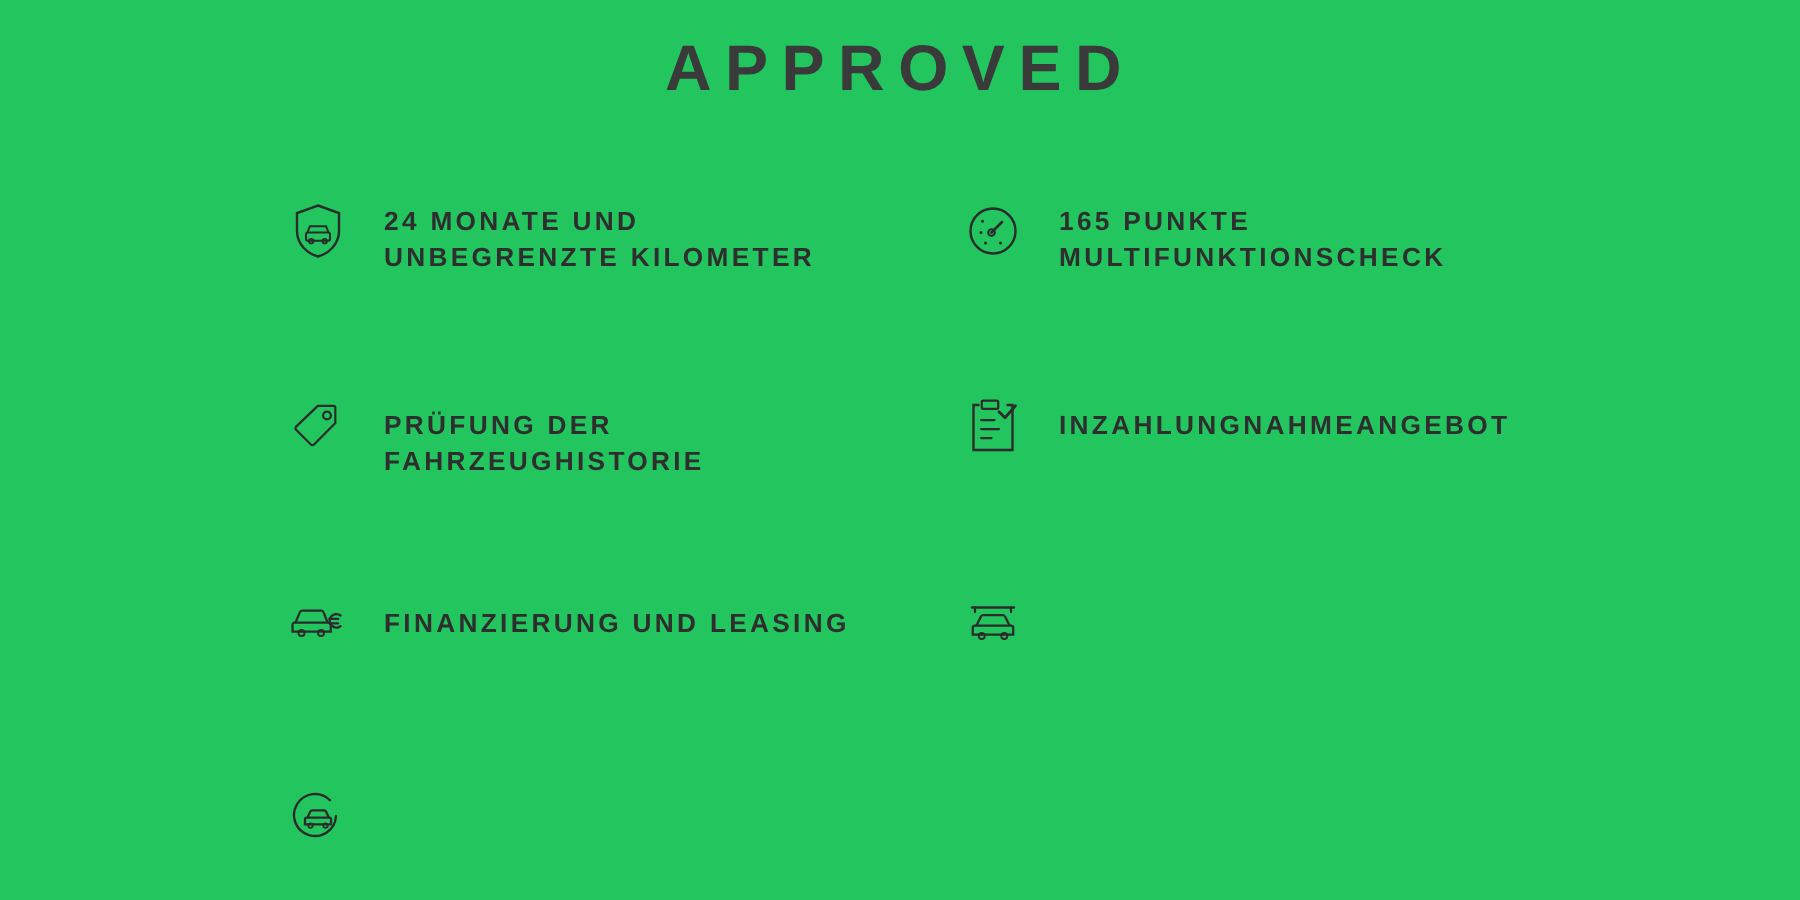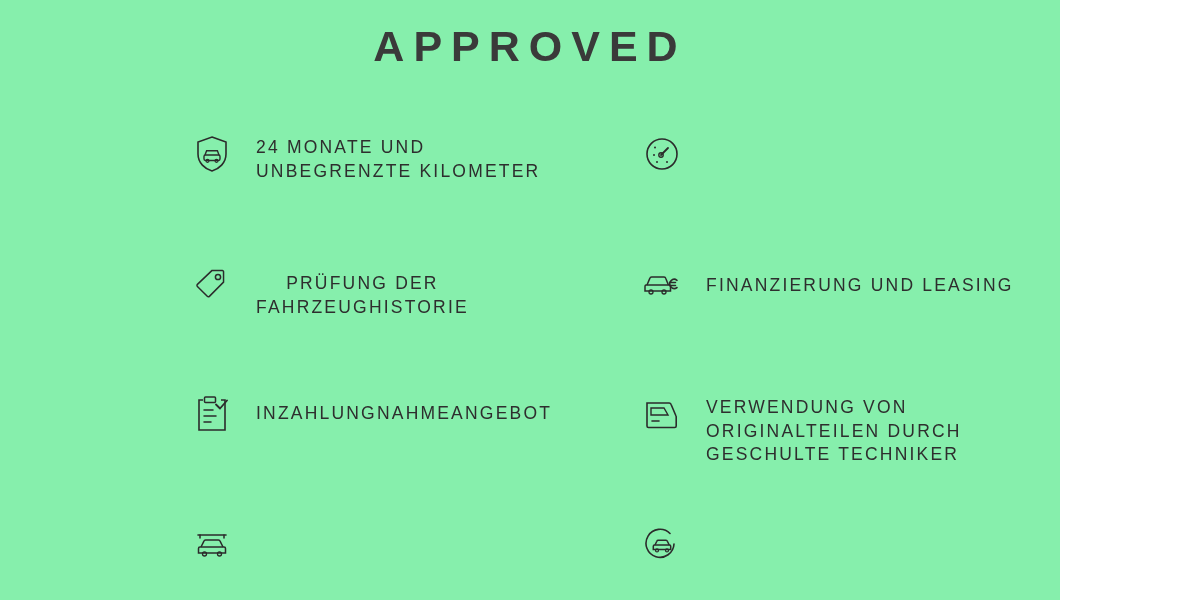--- a/index.html
+++ b/index.html
@@ -9,23 +9,23 @@
   body {
     width: 1200px;
     height: 600px;
     background: #ffffff;
     font-family: "Liberation Sans", sans-serif;
     color: #2b2b2b;
     overflow: hidden;
   }
   .page {
     position: relative;
-    width: 1060px;
+    width: 1200px;
     height: 600px;
-    background: #86efac;
+    background: #22c55e;
   }
   .title {
     text-align: center;
     font-size: 43px;
     font-weight: bold;
     letter-spacing: 9px;
     color: #3a3a3a;
     padding-top: 22px;
     margin: 0;
   }
@@ -53,29 +53,29 @@
     display: flex;
     align-items: center;
     justify-content: center;
     margin-top: 2px;
   }
   .icon-box svg {
     display: block;
   }
   .feature-label {
     font-size: 17.5px;
-    font-weight: normal;
+    font-weight: bold;
     letter-spacing: 2.2px;
     line-height: 1.35;
     color: #2e2e2e;
     text-transform: uppercase;
     white-space: pre-line;
     padding-top: 6px;
   }
-  .row-2 .feature-label { padding-top: 12px; text-align: center; }
+  .row-2 .feature-label { padding-top: 12px; }
   .row-3-left .feature-label { padding-top: 14px; }
   .row-4 .feature-label { padding-top: 8px; }
 </style>
 </head>
 <body>
 
 <div class="page">
 
   <h1 class="title">APPROVED</h1>
 
@@ -100,71 +100,61 @@
         <svg width="36" height="36" viewBox="0 0 36 36" fill="none" stroke="#2b2b2b" stroke-width="1.6">
           <circle cx="18" cy="18" r="15"></circle>
           <path d="M24 12 L17 19" stroke-width="1.8" stroke-linecap="round"></path>
           <circle cx="17" cy="19" r="2.2" stroke-width="1.4"></circle>
           <circle cx="11" cy="11.5" r="1" fill="#2b2b2b" stroke="none"></circle>
           <circle cx="10" cy="19" r="1" fill="#2b2b2b" stroke="none"></circle>
           <circle cx="13" cy="26" r="1" fill="#2b2b2b" stroke="none"></circle>
           <circle cx="23" cy="26" r="1" fill="#2b2b2b" stroke="none"></circle>
         </svg>
       </span>
+      <span class="feature-label">165 PUNKTE
+MULTIFUNKTIONSCHECK</span>
     </div>
 
     <div class="feature row-2">
       <span class="icon-box">
         <svg width="36" height="36" viewBox="0 0 36 36" fill="none" stroke="#2b2b2b" stroke-width="1.6">
           <path d="M19.5 4 H31 a1.2 1.2 0 0 1 1.2 1.2 V16.5 L16.8 32 a1.6 1.6 0 0 1-2.3 0 L3.8 21.3 a1.6 1.6 0 0 1 0-2.3 Z" transform="translate(-1,0) scale(0.92) translate(1,1)"></path>
           <circle cx="24" cy="11" r="2.6" stroke-width="1.5"></circle>
         </svg>
       </span>
       <span class="feature-label">PRÜFUNG DER
 FAHRZEUGHISTORIE</span>
+    </div>
+
+    <div class="feature row-2">
+      <span class="icon-box">
+        <svg width="32" height="38" viewBox="0 0 32 38" fill="none" stroke="#2b2b2b" stroke-width="1.6">
+          <path d="M25 5 H29 V35 H3 V5 H7"></path>
+          <rect x="8.5" y="2" width="11" height="5.5" rx="1" stroke-width="1.5"></rect>
+          <path d="M8 15 H17 M8 21 H20 M8 27 H15" stroke-width="1.5" stroke-linecap="round"></path>
+          <path d="M20 9.5 L24 13.5 L31 5.5" stroke-width="1.8" stroke-linecap="round" stroke-linejoin="round"></path>
+        </svg>
+      </span>
+      <span class="feature-label">INZAHLUNGNAHMEANGEBOT</span>
     </div>
 
     <div class="feature row-3-left">
       <span class="icon-box">
         <svg width="38" height="32" viewBox="0 0 38 32" fill="none" stroke="#2b2b2b" stroke-width="1.5">
           <path d="M4 17 l2.8-6.6 A2 2 0 0 1 8.6 9 H21 a2 2 0 0 1 1.8 1.4 L25.4 17"></path>
           <path d="M3 17 h23 a1.5 1.5 0 0 1 1.5 1.5 V23 H2 v-4.5 A1.5 1.5 0 0 1 3 17 Z"></path>
           <circle cx="8" cy="24" r="2" stroke-width="1.3"></circle>
           <circle cx="21" cy="24" r="2" stroke-width="1.3"></circle>
           <path d="M34 19.5 a4.5 4.5 0 1 1 0-7.2" stroke-width="1.6" stroke-linecap="round"></path>
           <path d="M26.5 14.5 h6 M26.5 17.5 h6" stroke-width="1.5" stroke-linecap="round"></path>
         </svg>
       </span>
       <span class="feature-label">FINANZIERUNG UND LEASING</span>
     </div>
 
-    <div class="feature row-2">
-      <span class="icon-box">
-        <svg width="32" height="38" viewBox="0 0 32 38" fill="none" stroke="#2b2b2b" stroke-width="1.6">
-          <path d="M25 5 H29 V35 H3 V5 H7"></path>
-          <rect x="8.5" y="2" width="11" height="5.5" rx="1" stroke-width="1.5"></rect>
-          <path d="M8 15 H17 M8 21 H20 M8 27 H15" stroke-width="1.5" stroke-linecap="round"></path>
-          <path d="M20 9.5 L24 13.5 L31 5.5" stroke-width="1.8" stroke-linecap="round" stroke-linejoin="round"></path>
-        </svg>
-      </span>
-      <span class="feature-label">INZAHLUNGNAHMEANGEBOT</span>
-    </div>
-
-    <div class="feature row-3">
-      <span class="icon-box">
-        <svg width="36" height="34" viewBox="0 0 36 34" fill="none" stroke="#2b2b2b" stroke-width="1.6">
-          <path d="M3 6 H25 a2 2 0 0 1 2 1.3 L32 19 a2 2 0 0 1 .2 .9 V29 a1.5 1.5 0 0 1-1.5 1.5 H4.5 A1.5 1.5 0 0 1 3 29 Z"></path>
-          <path d="M7 11 h13 l4 7 H7 Z" stroke-width="1.4"></path>
-          <path d="M8 24 h7" stroke-width="1.6" stroke-linecap="round"></path>
-        </svg>
-      </span>
-      <span class="feature-label">VERWENDUNG VON
-ORIGINALTEILEN DURCH
-GESCHULTE TECHNIKER</span>
-    </div>
 
     <div class="feature row-4">
       <span class="icon-box">
         <svg width="42" height="32" viewBox="0 0 42 32" fill="none" stroke="#2b2b2b" stroke-width="1.5">
           <path d="M7 7 h28" stroke-width="1.6" stroke-linecap="round"></path>
           <path d="M9 7 v3 M33 7 v3" stroke-width="1.5" stroke-linecap="round"></path>
           <path d="M10 19 l2.8-5.6 A2 2 0 0 1 14.6 12 H27.4 a2 2 0 0 1 1.8 1.4 L32 19"></path>
           <path d="M9 19 h24 a1.5 1.5 0 0 1 1.5 1.5 V25 H7.5 v-4.5 A1.5 1.5 0 0 1 9 19 Z"></path>
           <circle cx="13.5" cy="26" r="2" stroke-width="1.3"></circle>
           <circle cx="28.5" cy="26" r="2" stroke-width="1.3"></circle>

